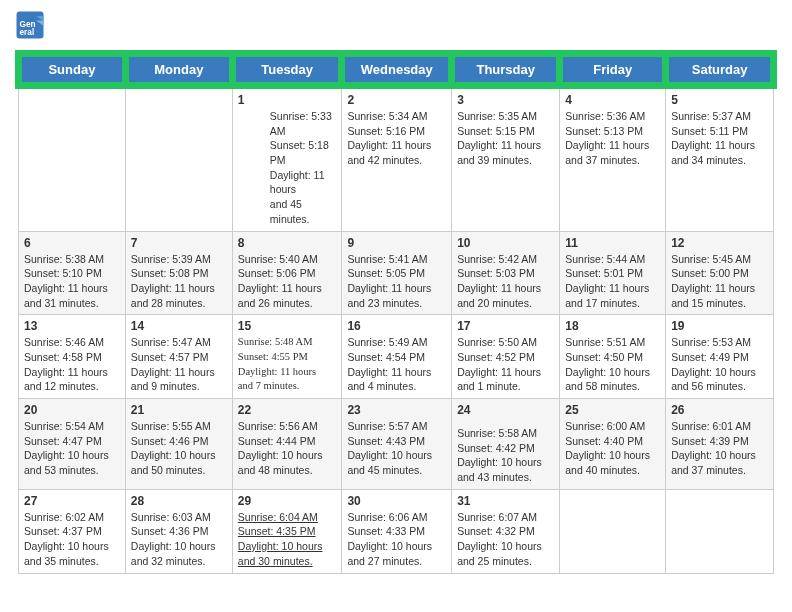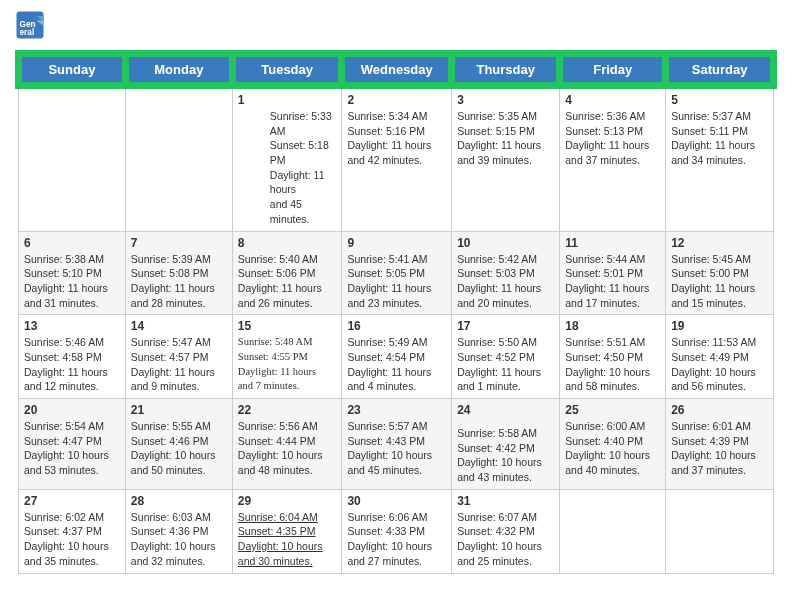--- a/index.html
+++ b/index.html
@@ -187,21 +187,21 @@
           </td>
           <td>
             <div class="day-num">18</div>
             <div class="day-info" style="white-space: pre-line;">Sunrise: 5:51 AM
 Sunset: 4:50 PM
 Daylight: 10 hours
 and 58 minutes.</div>
           </td>
           <td>
             <div class="day-num">19</div>
-            <div class="day-info" style="white-space: pre-line;">Sunrise: 11:53 AM
+            <div class="day-info" style="white-space: pre-line;">Sunrise: 5:53 AM
 Sunset: 4:49 PM
 Daylight: 10 hours
 and 56 minutes.</div>
           </td>
         </tr>
         <tr>
           <td>
             <div class="day-num">20</div>
             <div class="day-info" style="white-space: pre-line;">Sunrise: 5:54 AM
 Sunset: 4:47 PM

